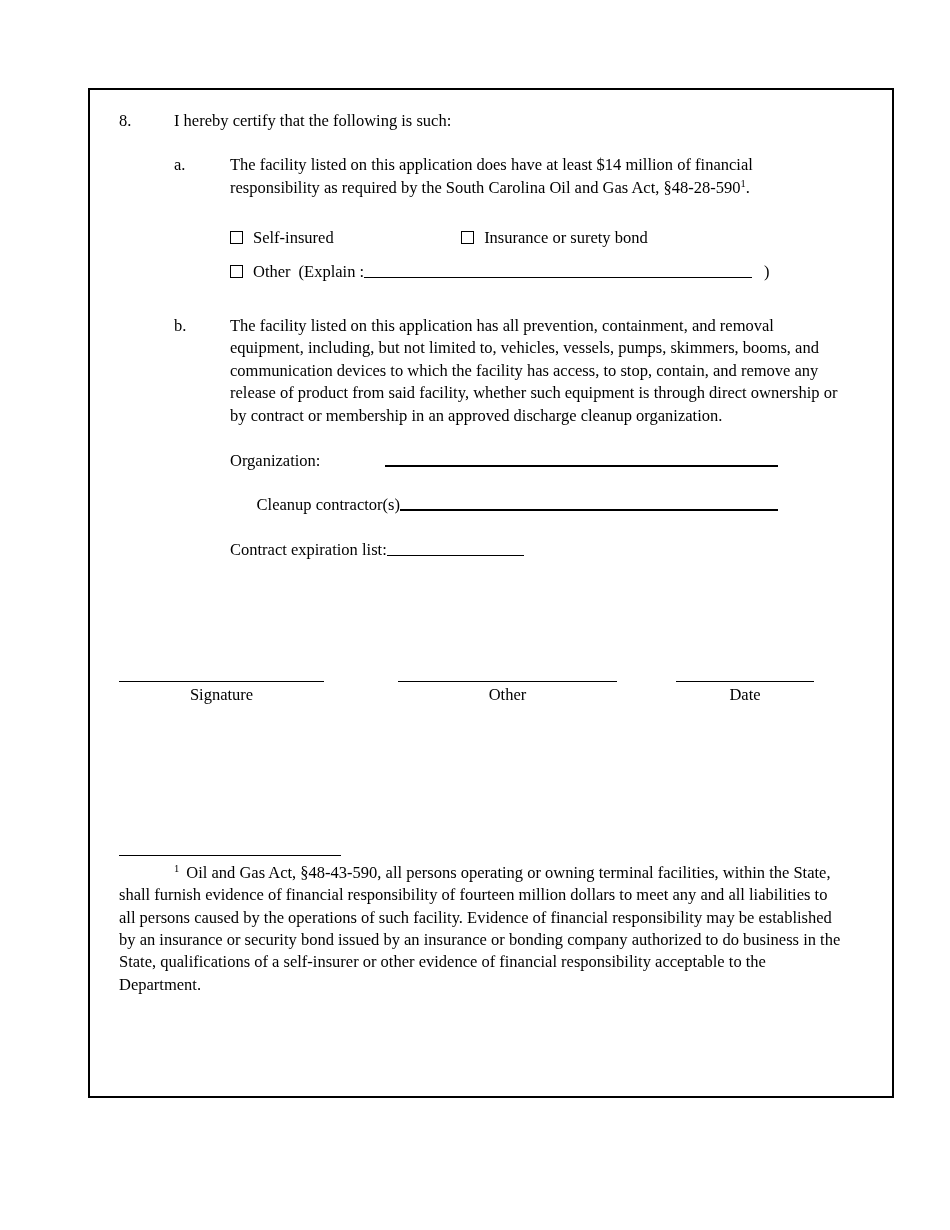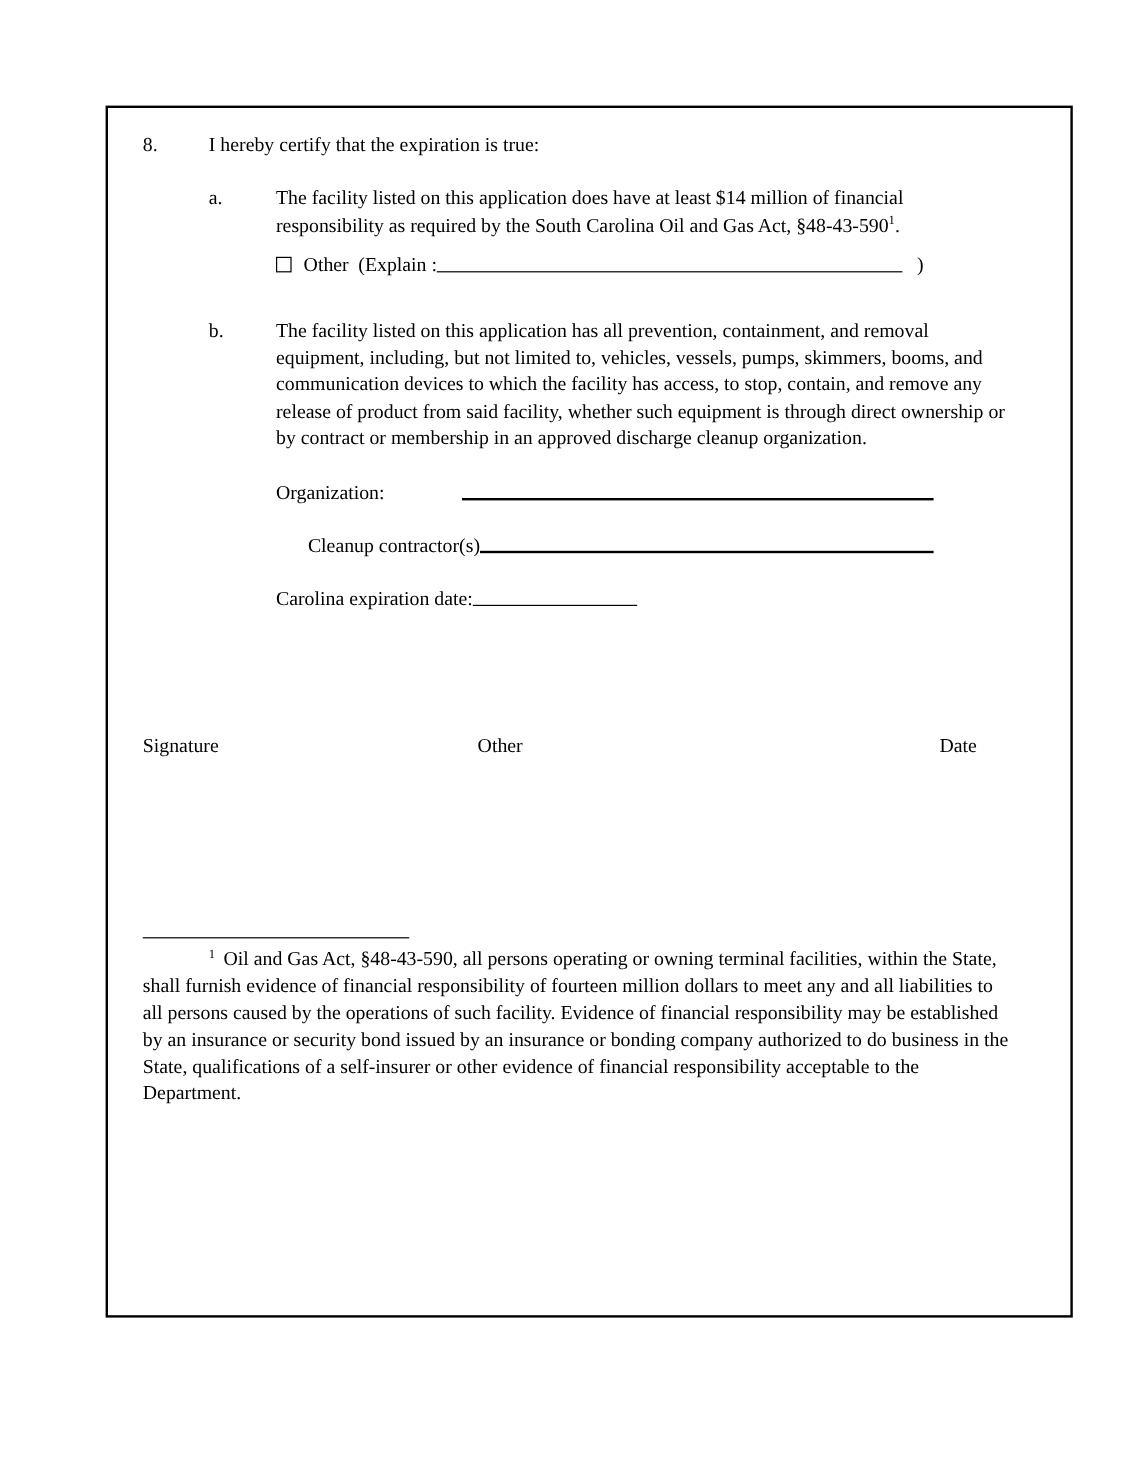--- a/index.html
+++ b/index.html
@@ -63,21 +63,21 @@
   
   .p2 { margin-top: 22px; }
   .field-row { margin-top: 23px; white-space: nowrap; }
   .field-row .field-label { display: inline-block; }
   .field-row.org .field-label { width: 155px; }
   .field-row.cleanup { margin-top: 22px; }
   .field-row.cleanup .field-label { width: 170px; text-align: right; }
   .field-row.contract { margin-top: 22px; }
   
   .sig-row { display: flex; margin-top: 98px; }
-  .sig-col { display: flex; flex-direction: row; }
+  .sig-col { display: flex; flex-direction: column; margin-top: 22px; }
   .sig-col .sig-line { height: 0; border-bottom: 1px solid #000000; }
   .sig-col .sig-label { text-align: center; margin-top: 2px; }
   .sig-col.c1 { width: 205px; }
   .sig-col.c2 { width: 219px; margin-left: 74px; }
   .sig-col.c3 { width: 138px; margin-left: 59px; justify-content: flex-end; }
   
   .footnote-rule {
     margin-top: 148px;
     width: 222px;
     border-top: 1px solid #000000;
@@ -89,28 +89,32 @@
   }
   .footnote sup { margin-right: 7px; }
 </style>
 </head>
 <body>
 
 <div class="page">
 
   <div class="row8">
     <span class="num">8.</span>
-    <span class="txt">I hereby certify that the expiration is true:</span>
+    <span class="txt">I hereby certify that the following is such:</span>
   </div>
 
   <div class="sub sub-a">
     <span class="letter">a.</span>
     <div class="sub-body">
-      <p class="para"><span>The facility listed on this application does have at least $14 million of financial responsibility as required by the South Carolina Oil and Gas Act, §48-43-590</span><sup>1</sup><span>.</span></p>
+      <p class="para"><span>The facility listed on this application does have at least $14 million of financial responsibility as required by the South Carolina Oil and Gas Act, §48-28-590</span><sup>1</sup><span>.</span></p>
 
+      <div class="cb-row">
+        <span class="cb-item first"><span class="checkbox"></span><span class="cb-label">Self-insured</span></span>
+        <span class="cb-item"><span class="checkbox"></span><span class="cb-label">Insurance or surety bond</span></span>
+      </div>
 
       <div class="cb-row second">
         <span class="checkbox"></span><span class="cb-label">Other</span><span class="explain">(Explain :</span><span class="blank" style="width:388px"></span><span class="paren">)</span>
       </div>
     </div>
   </div>
 
   <div class="sub sub-b">
     <span class="letter">b.</span>
     <div class="sub-body">
@@ -118,21 +122,21 @@
 
       <div class="field-row org">
         <span class="field-label">Organization:</span><span class="blank thick" style="width:393px"></span>
       </div>
 
       <div class="field-row cleanup">
         <span class="field-label">Cleanup contractor(s)</span><span class="blank thick" style="width:378px"></span>
       </div>
 
       <div class="field-row contract">
-        <span class="field-label">Carolina expiration date:</span><span class="blank" style="width:137px"></span>
+        <span class="field-label">Contract expiration list:</span><span class="blank" style="width:137px"></span>
       </div>
     </div>
   </div>
 
   <div class="sig-row">
     <div class="sig-col c1">
       <div class="sig-line"></div>
       <div class="sig-label">Signature</div>
     </div>
     <div class="sig-col c2">

